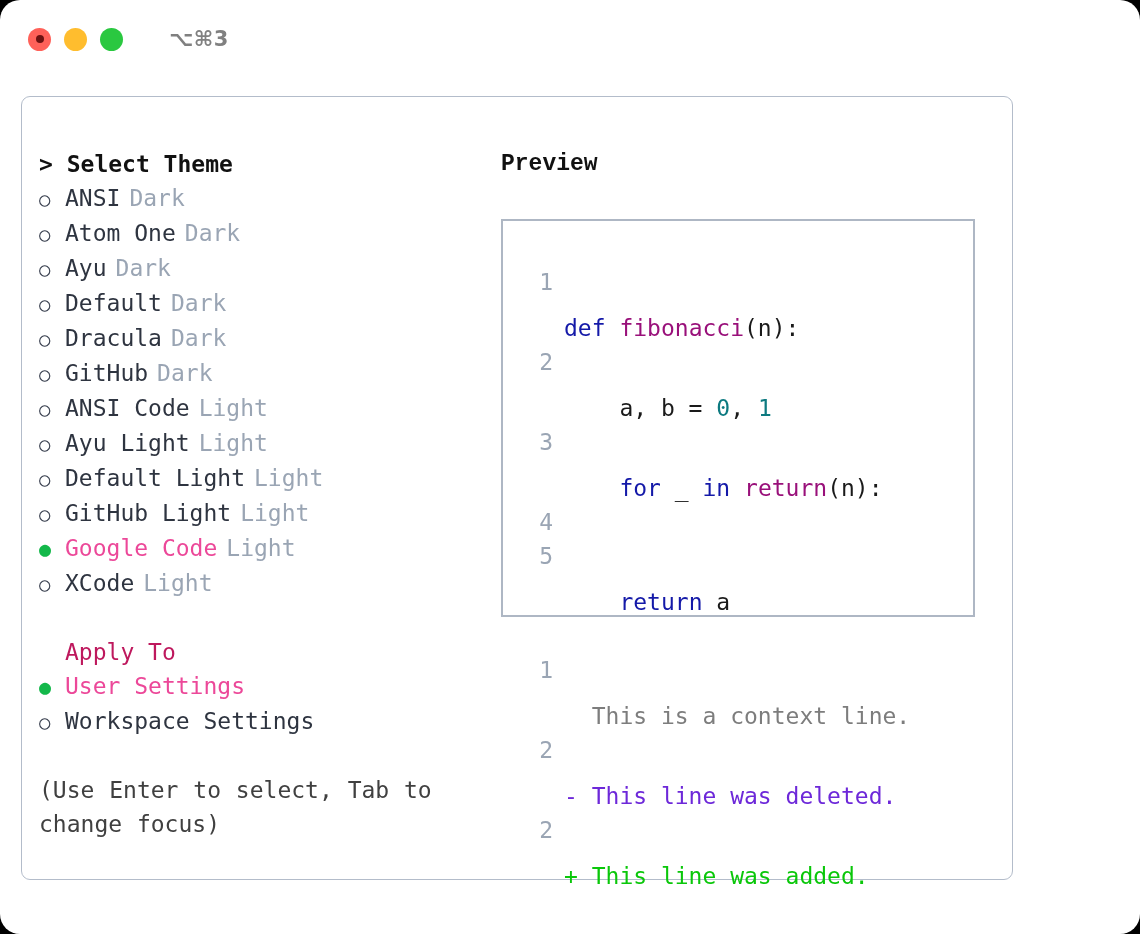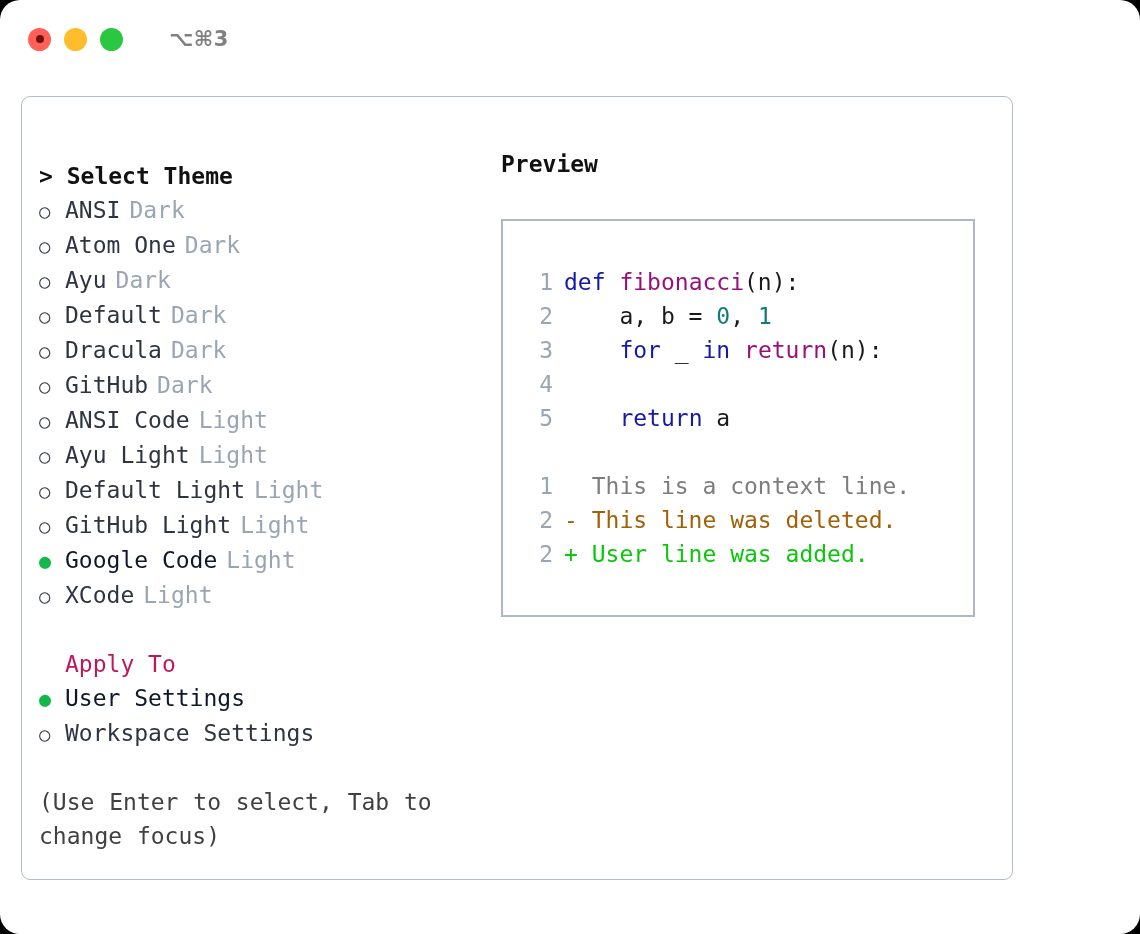--- a/index.html
+++ b/index.html
@@ -91,21 +91,21 @@
     position: absolute;
     left: 0;
     top: 0;
     width: 100%;
     height: 100%;
   }
 
   .col-left {
     position: absolute;
     left: 17px;
-    top: 62px;
+    top: 50px;
     width: 460px;
   }
   .col-right {
     position: absolute;
     left: 479px;
     top: 50px;
     width: 495px;
   }
 
   
@@ -114,20 +114,21 @@
     font-weight: bold;
     color: #111111;
     line-height: 34px;
     white-space: pre;
   }
   .heading-preview {
     font-size: 23px;
     font-weight: bold;
     color: #111111;
     line-height: 34px;
+    font-family: Liberation Mono, monospace;
   }
 
   .opt-row {
     display: flex;
     align-items: baseline;
     font-size: 23px;
     line-height: 34px;
     white-space: pre;
     color: #2e3440;
   }
@@ -136,21 +137,21 @@
     width: 26px;
     flex: 0 0 26px;
     font-size: 19px;
     color: #3a4150;
   }
   .bullet-selected {
     color: #13b84a;
     font-size: 20px;
   }
   .opt-label { color: #2e3440; }
-  .opt-label-selected { color: #0f172a; }
+  .opt-label-selected { color: #ec4899; }
   .opt-kind {
     color: #9aa5b4;
     margin-left: 9px;
   }
 
   .section-gap { height: 34px; }
 
   .subheading {
     font-size: 23px;
     line-height: 34px;
@@ -185,31 +186,31 @@
     white-space: pre;
   }
   .lineno {
     display: inline-block;
     width: 34px;
     flex: 0 0 34px;
     text-align: right;
     color: #9aa5b4;
     margin-right: 11px;
   }
-  .code-text { white-space: pre; }
+  .code-text { white-space: pre; margin-top: 46px; }
 
   .tok-kw   { color: #1419a8; }
   .tok-fn   { color: #99107a; }
   .tok-num  { color: #0d7a80; }
   .tok-plain{ color: #1a1a1a; }
   .tok-punc { color: #1a1a1a; }
 
   .diff-gap { height: 34px; }
   .diff-context { color: #7d7d7d; }
-  .diff-del     { color: #a16207; }
+  .diff-del     { color: #6d28d9; }
   .diff-add     { color: #0ac70a; }
 </style>
 </head>
 <body>
 
 <div class="window">
 
   <div class="titlebar">
     <div class="traffic-lights">
       <span class="dot dot-red"></span>
@@ -259,20 +260,20 @@
               <div class="code-line"><span class="lineno">1</span><span class="code-text"><span class="tok-kw">def </span><span class="tok-fn">fibonacci</span><span class="tok-punc">(n):</span></span></div>
               <div class="code-line"><span class="lineno">2</span><span class="code-text"><span class="tok-plain">    a, b = </span><span class="tok-num">0</span><span class="tok-plain">, </span><span class="tok-num">1</span></span></div>
               <div class="code-line"><span class="lineno">3</span><span class="code-text"><span class="tok-plain">    </span><span class="tok-kw">for</span><span class="tok-plain"> _ </span><span class="tok-kw">in</span><span class="tok-plain"> </span><span class="tok-fn">return</span><span class="tok-punc">(n):</span></span></div>
               <div class="code-line"><span class="lineno">4</span></div>
               <div class="code-line"><span class="lineno">5</span><span class="code-text"><span class="tok-plain">    </span><span class="tok-kw">return</span><span class="tok-plain"> a</span></span></div>
             </div>
           <div class="diff-gap"></div>
           <div id="diff-lines">
               <div class="code-line"><span class="lineno">1</span><span class="code-text diff-context">  This is a context line.</span></div>
               <div class="code-line"><span class="lineno">2</span><span class="code-text diff-del">- This line was deleted.</span></div>
-              <div class="code-line"><span class="lineno">2</span><span class="code-text diff-add">+ User line was added.</span></div>
+              <div class="code-line"><span class="lineno">2</span><span class="code-text diff-add">+ This line was added.</span></div>
             </div>
         </div>
       </div>
 
     </div>
   </div>
 </div>
 
 </body></html>

